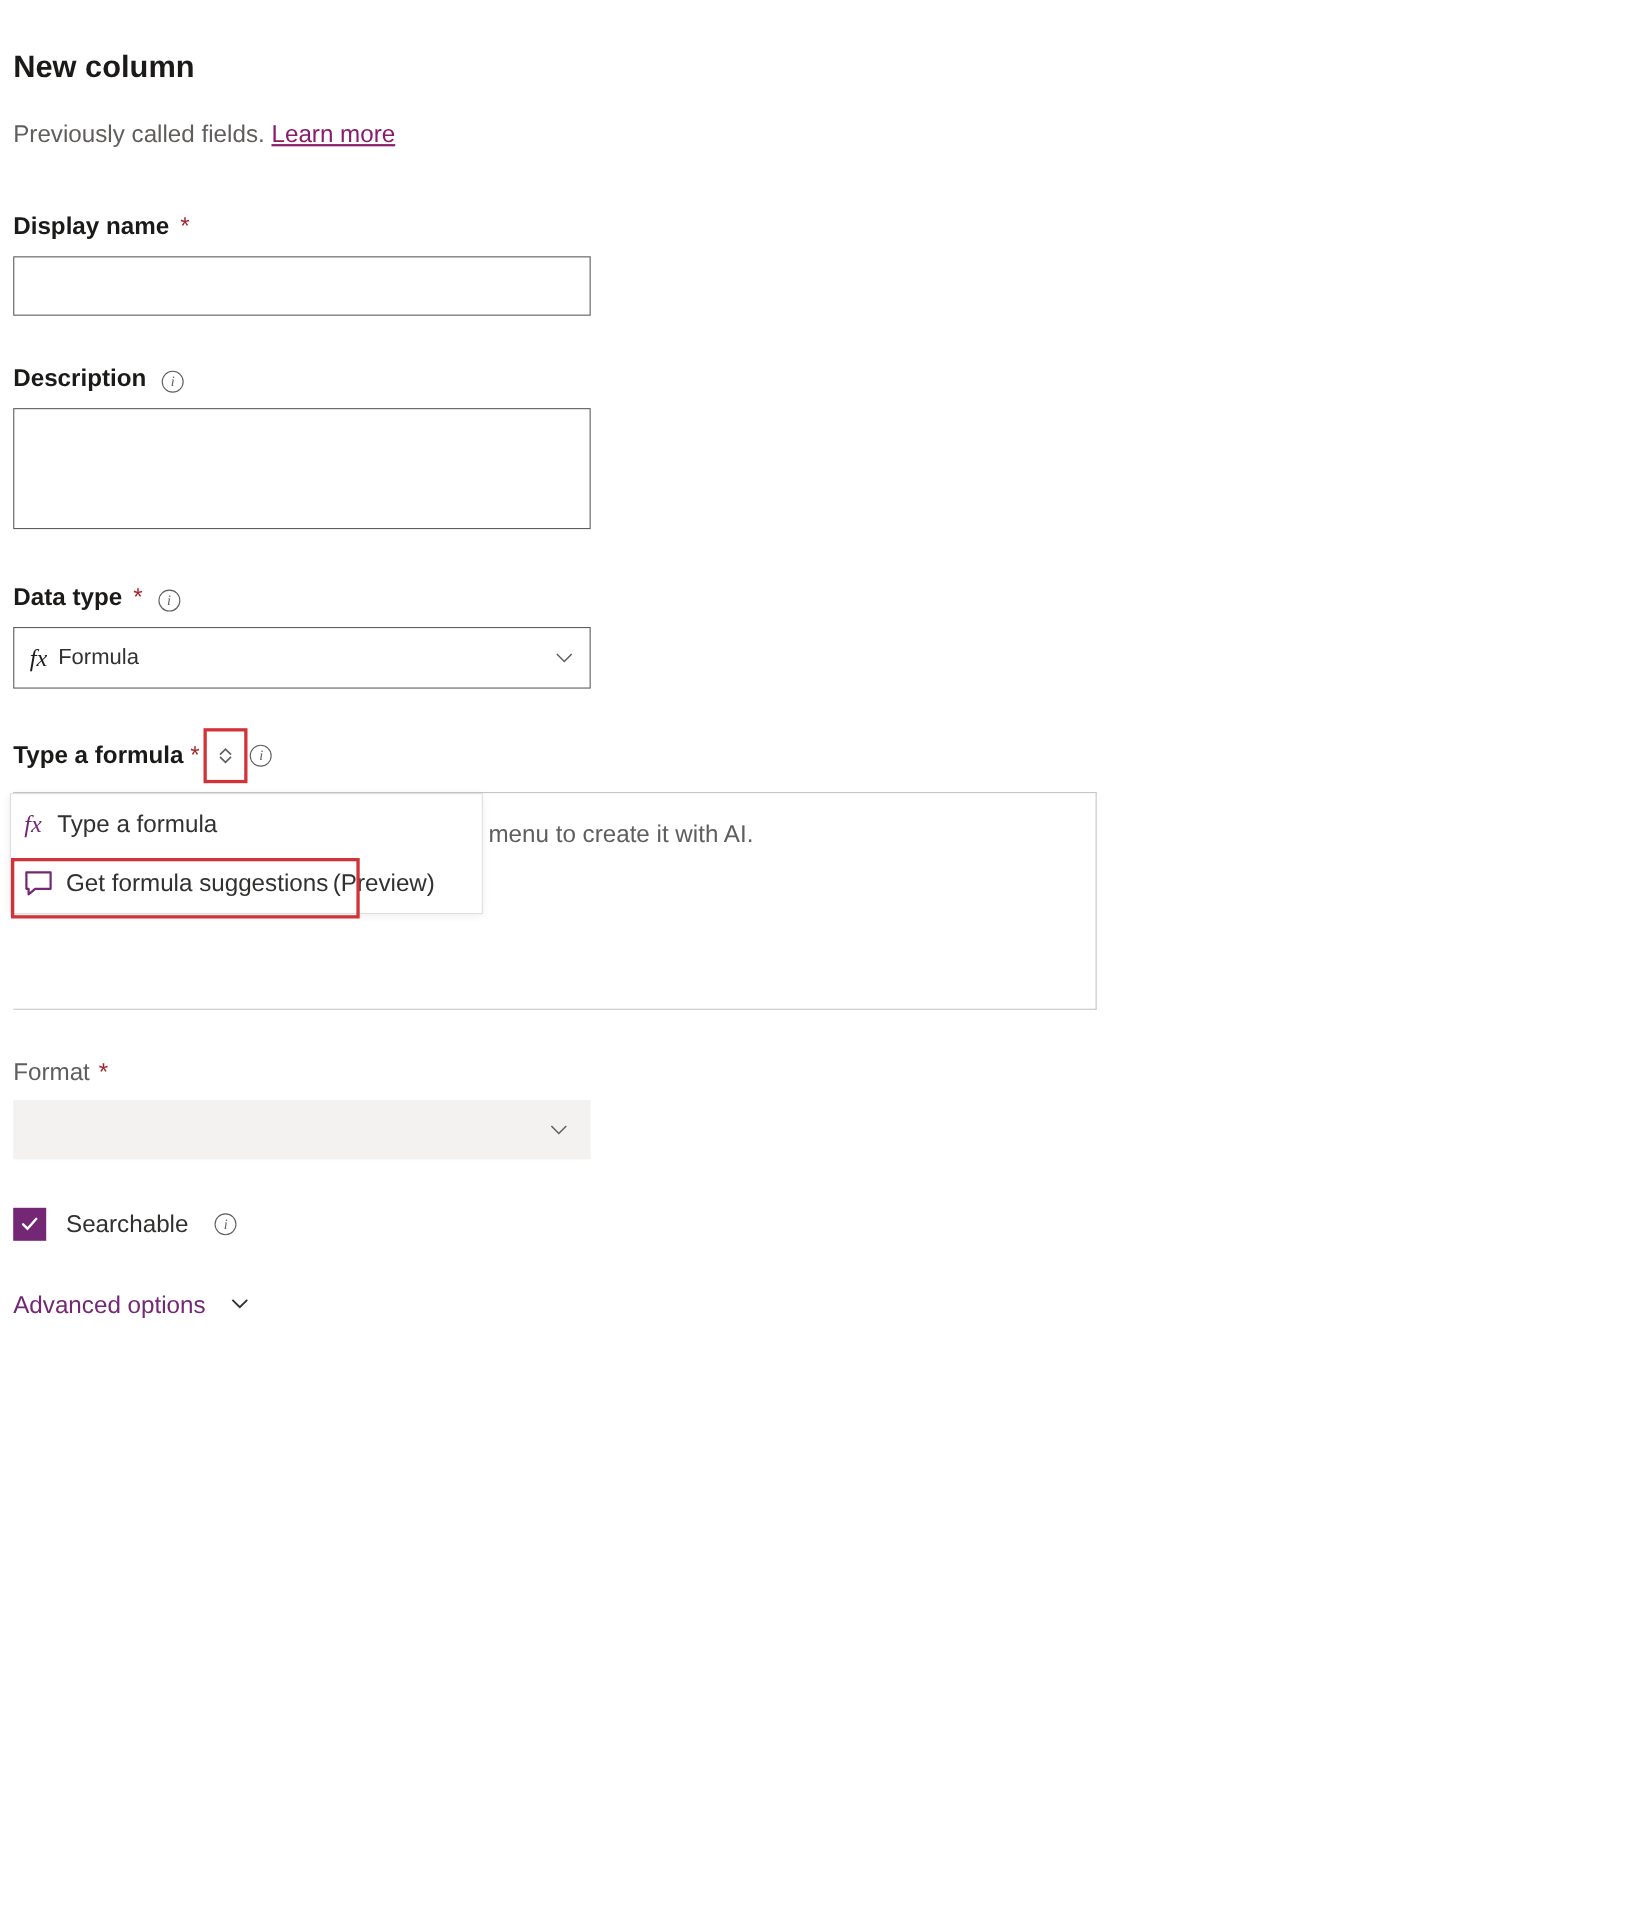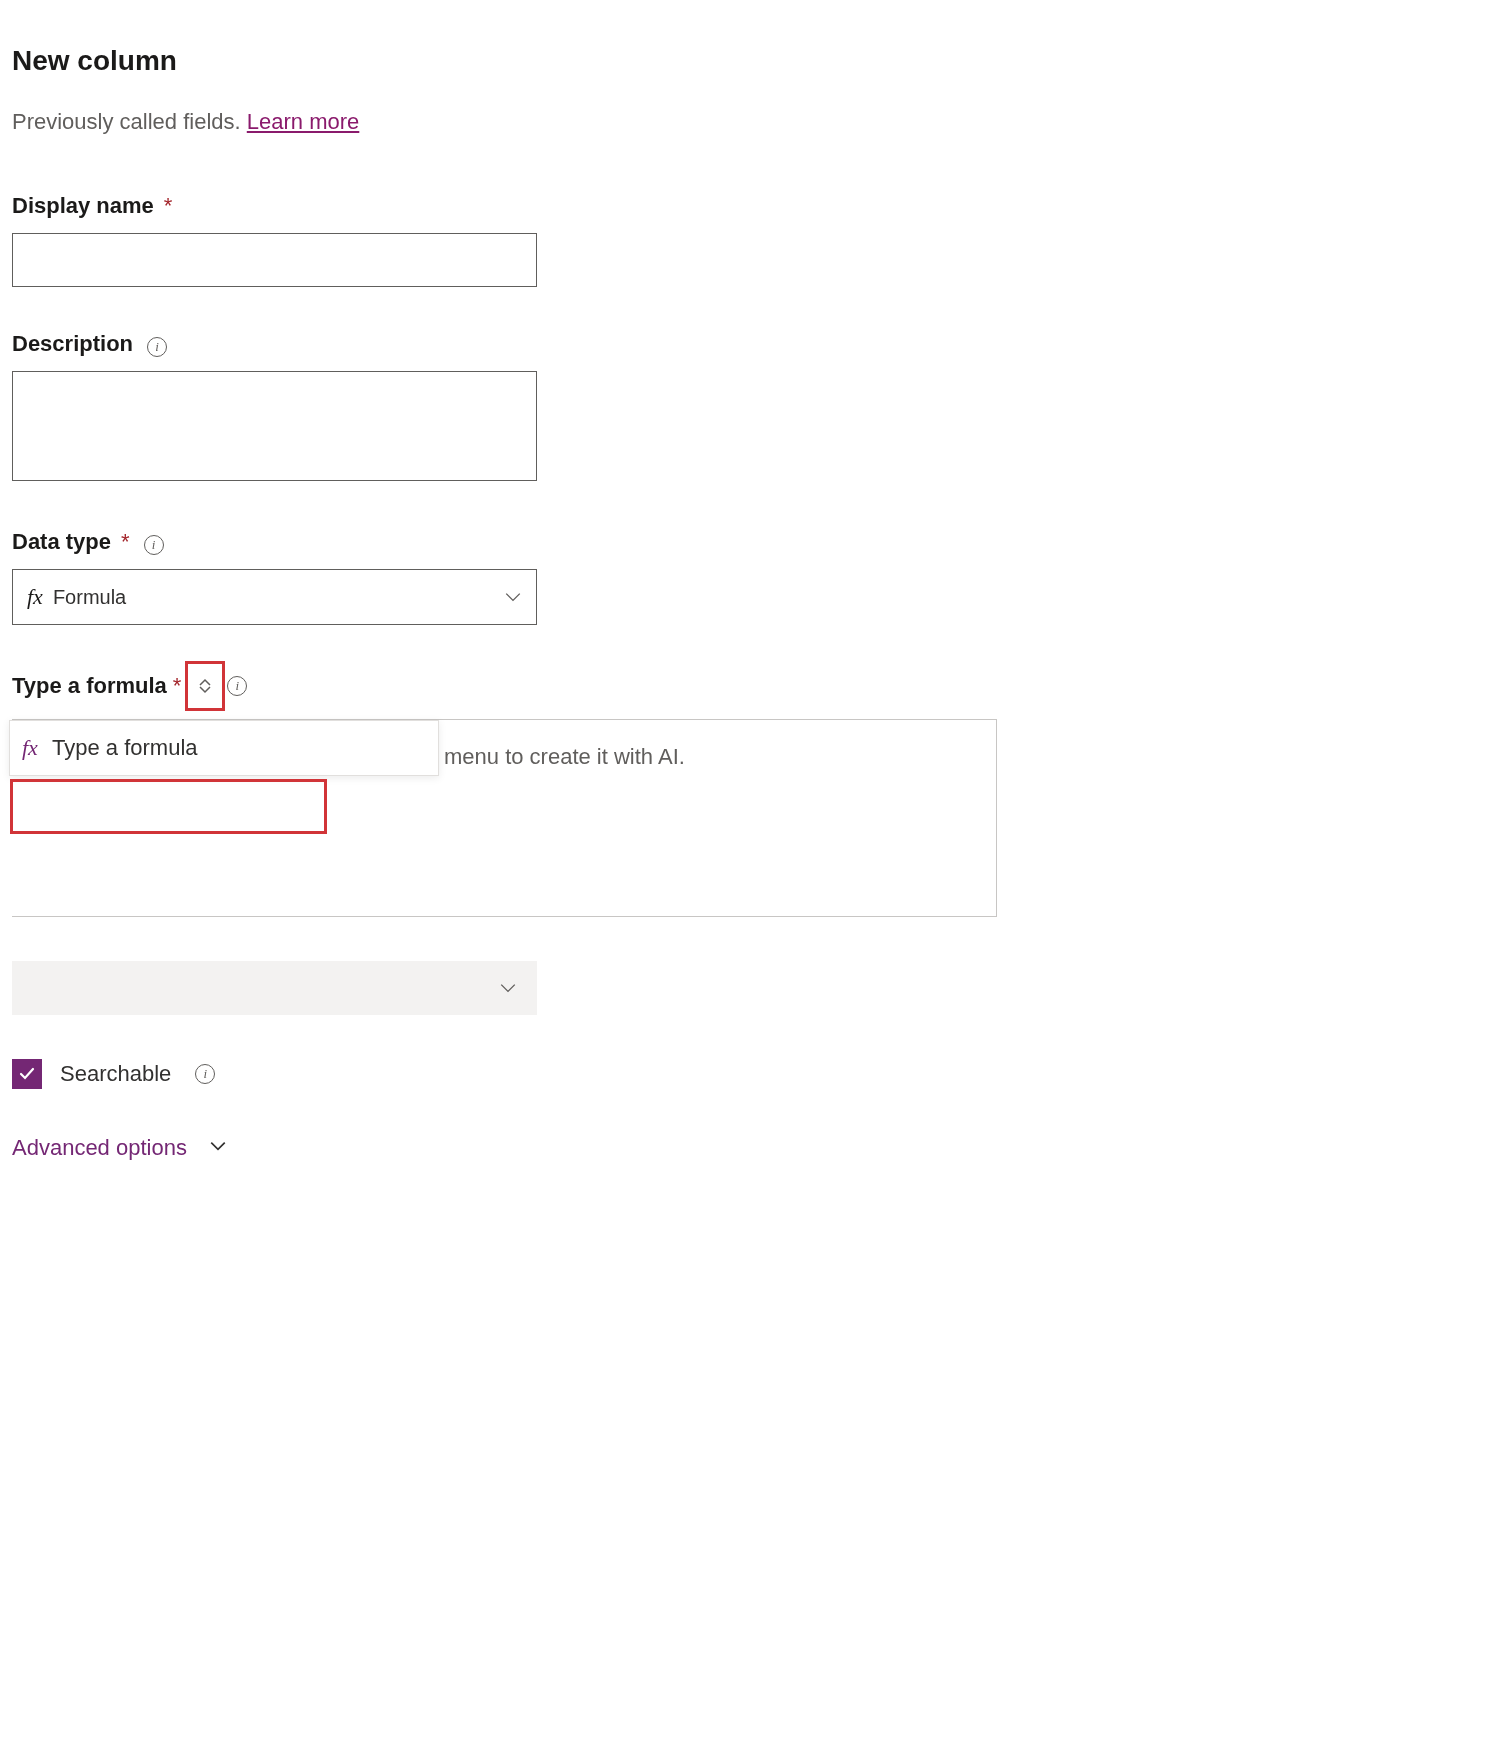--- a/index.html
+++ b/index.html
@@ -280,26 +280,39 @@
   </div>
 
   <div class="formula-area">
     <span class="formula-placeholder">menu to create it with AI.</span>
 
     <div class="dropdown-menu">
       <div class="dropdown-item">
         <span class="fx-icon fx-icon-purple dd-fx">fx</span>
         <span>Type a formula</span>
       </div>
+      <div class="dropdown-item">
+        <span class="chat-icon">
+          <svg viewBox="0 0 28 24" width="28" height="24">
+            <path d="M2 2 H24 V17 H10 L4 22 V17 H2 Z" stroke="#742774" stroke-width="2" fill="none" stroke-linejoin="round"></path>
+          </svg>
+        </span>
+        <span>Get formula suggestions</span>
+        <span class="preview-text">(Preview)</span>
+      </div>
     </div>
     <div class="highlight-red-box"></div>
   </div>
 </div>
 
 <div class="field-group">
+  <div class="format-label">
+    <span>Format</span>
+    <span class="required-asterisk">*</span>
+  </div>
   <div class="format-select">
     <span class="chevron-down">
       <svg viewBox="0 0 16 16" width="18" height="18">
           <path d="M2 5 l6 6 l6 -6" stroke="#605e5c" stroke-width="1.2" fill="none"></path>
         </svg>
     </span>
   </div>
 </div>
 
 <div class="checkbox-row">

